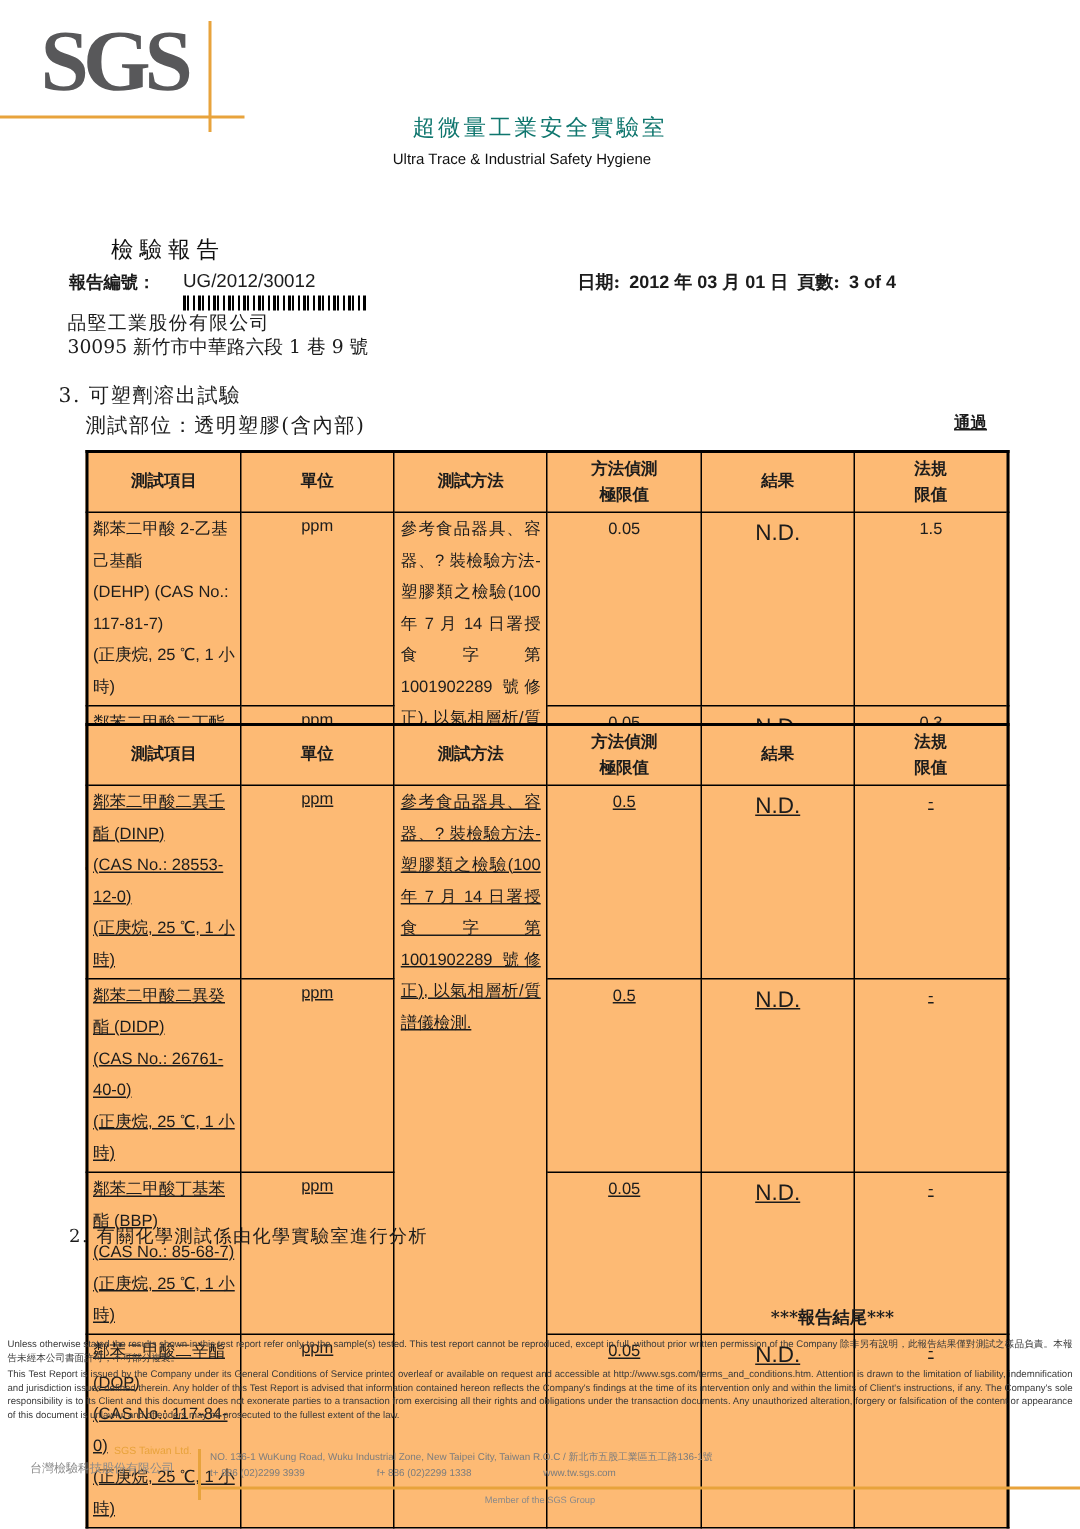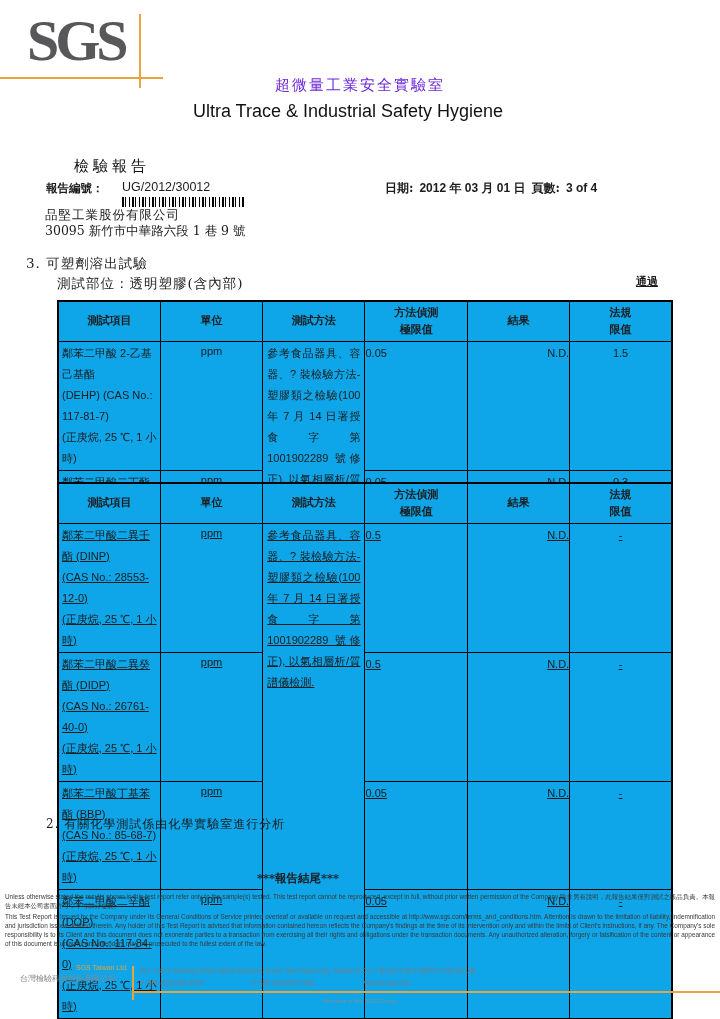--- a/index.html
+++ b/index.html
@@ -8,66 +8,66 @@
 
   
   .logo-wrap { position:absolute; left:0; top:0; width:200px; height:110px; }
   .logo-text { position:absolute; left:27px; top:12px; font-family:Liberation Serif, serif;
                font-weight:bold; font-size:58px; line-height:1; letter-spacing:-4px; color:#58585a; }
   .logo-hline { position:absolute; left:0; top:77px; width:163px; height:2px; background:#e8a33c; }
   .logo-vline { position:absolute; left:139px; top:14px; width:2px; height:74px; background:#e8a33c; }
 
   
   .title-zh { position:absolute; left:0; top:76px; width:720px; text-align:center;
-              font-family:"DejaVu Serif", serif; font-size:15px; letter-spacing:2px; color:#6d28d9; }
+              font-family:"DejaVu Serif", serif; font-size:15px; letter-spacing:2px; color:#0f766e; }
   .title-en { position:absolute; left:0; top:101px; width:696px; text-align:center;
-              font-size:18px; color:#111; }
+              font-size:10px; color:#111; }
 
   
   .doc-title { position:absolute; left:74px; top:157px; font-family:"DejaVu Serif", serif;
                font-size:15px; letter-spacing:4px; color:#111; }
   .repno-label { position:absolute; left:46px; top:181px; font-family:"DejaVu Serif", serif;
                  font-weight:bold; font-size:11.5px; }
   .repno-value { position:absolute; left:122px; top:180px; font-size:12.5px; }
   .barcode { position:absolute; left:122px; top:197px; width:122px; height:10px;
              background:repeating-linear-gradient(90deg,#000 0 2px,#fff 2px 3px,#000 3px 4px,#fff 4px 7px,#000 7px 8px,#fff 8px 10px); }
   .date-line { position:absolute; left:385px; top:180px; font-size:12px; font-weight:bold; }
   .date-line span { margin-right:6px; }
   .date-line .lbl { font-family:"DejaVu Serif", serif; }
   .company { position:absolute; left:45px; top:207px; font-family:"DejaVu Serif", serif; font-size:12.5px; letter-spacing:1px; }
   .address { position:absolute; left:45px; top:223px; font-family:"DejaVu Serif", serif; font-size:12.5px; }
 
   
-  .sec-heading { position:absolute; left:26px; top:255px; font-family:"DejaVu Serif", serif; font-size:13.5px; letter-spacing:1px; }
+  .sec-heading { position:absolute; left:39px; top:255px; font-family:"DejaVu Serif", serif; font-size:13.5px; letter-spacing:1px; }
   .test-part   { position:absolute; left:57px; top:275px; font-family:"DejaVu Serif", serif; font-size:13.5px; letter-spacing:1px; }
   .pass-badge  { position:absolute; left:636px; top:274px; font-family:"DejaVu Serif", serif; font-weight:bold;
                  font-size:11px; text-decoration:underline; }
 
   
-  table.rpt { position:absolute; left:57px; border-collapse:collapse; table-layout:fixed; width:616px; background:#0ea5e9; }
+  table.rpt { position:absolute; left:57px; border-collapse:collapse; table-layout:fixed; width:616px; background:#fdba74; }
   #table1 { top:300px; }
   #table2 { top:482px; }
   table.rpt th, table.rpt td { border:1px solid #000; vertical-align:top; overflow:hidden; }
   table.rpt { border:2px solid #000; }
   table.rpt th { font-family:"DejaVu Serif", serif; font-weight:bold; font-size:11px;
                  text-align:center; vertical-align:middle; white-space:pre-line; line-height:1.6; height:40px; }
   td.c-item { width:172px; font-size:11px; line-height:21px; padding:1px 3px; white-space:pre-line; }
   td.c-unit { width:43px;  font-size:11px; text-align:center; padding-top:3px; }
   td.c-meth { width:213px; font-size:11px; line-height:21px; padding:1px 4px; text-align:justify; }
-  td.c-mdl  { width:61px;  font-size:11px; padding-top:5px; }
-  td.c-res  { width:64px;  font-size:11px; text-align:right; padding-top:5px; }
+  td.c-mdl  { width:61px;  font-size:11px; text-align:center; padding-top:5px; }
+  td.c-res  { width:64px;  font-size:15px; text-align:center; padding-top:5px; }
   td.c-lim  { width:63px;  font-size:11px; text-align:center; padding-top:5px; }
   #table1 tr.r1 { height:68px;padding-left:35px; } #table1 tr.r2 { height:64px; }
   #table2 tr.r  { height:68px;text-decoration:underline; }
 
   
   .notes { position:absolute; left:46px; top:811px; display:flex; }
   .notes-label { font-family:"DejaVu Serif", serif; font-size:12px; letter-spacing:1px; margin-right:18px; }
   .notes-items div { font-family:"DejaVu Serif", serif; font-size:12px; letter-spacing:1px; line-height:27px; }
-  .end-marker { position:absolute; left:0; top:871px; width:596px; text-align:center;
+  .end-marker { position:absolute; left:0; top:871px; width:596px; text-align:right;
                 font-family:"DejaVu Serif", serif; font-weight:bold; font-size:11.5px; }
 
   
   .disclaimer { position:absolute; left:5px; top:892px; width:710px; color:#3a3a3a; }
   .disclaimer p { font-size:6.4px; line-height:1.45; text-align:justify; margin-bottom:1px; }
 
   
   .ft-co-en { position:absolute; left:8px; top:964px; width:120px; text-align:right; font-size:7px; color:#e8a33c; }
   .ft-co-zh { position:absolute; left:8px; top:973px; width:120px; text-align:center; font-size:8px; color:#8a8a8a; }
   .ft-vline { position:absolute; left:132px; top:966px; width:2px; height:34px; background:#e8a33c; }

